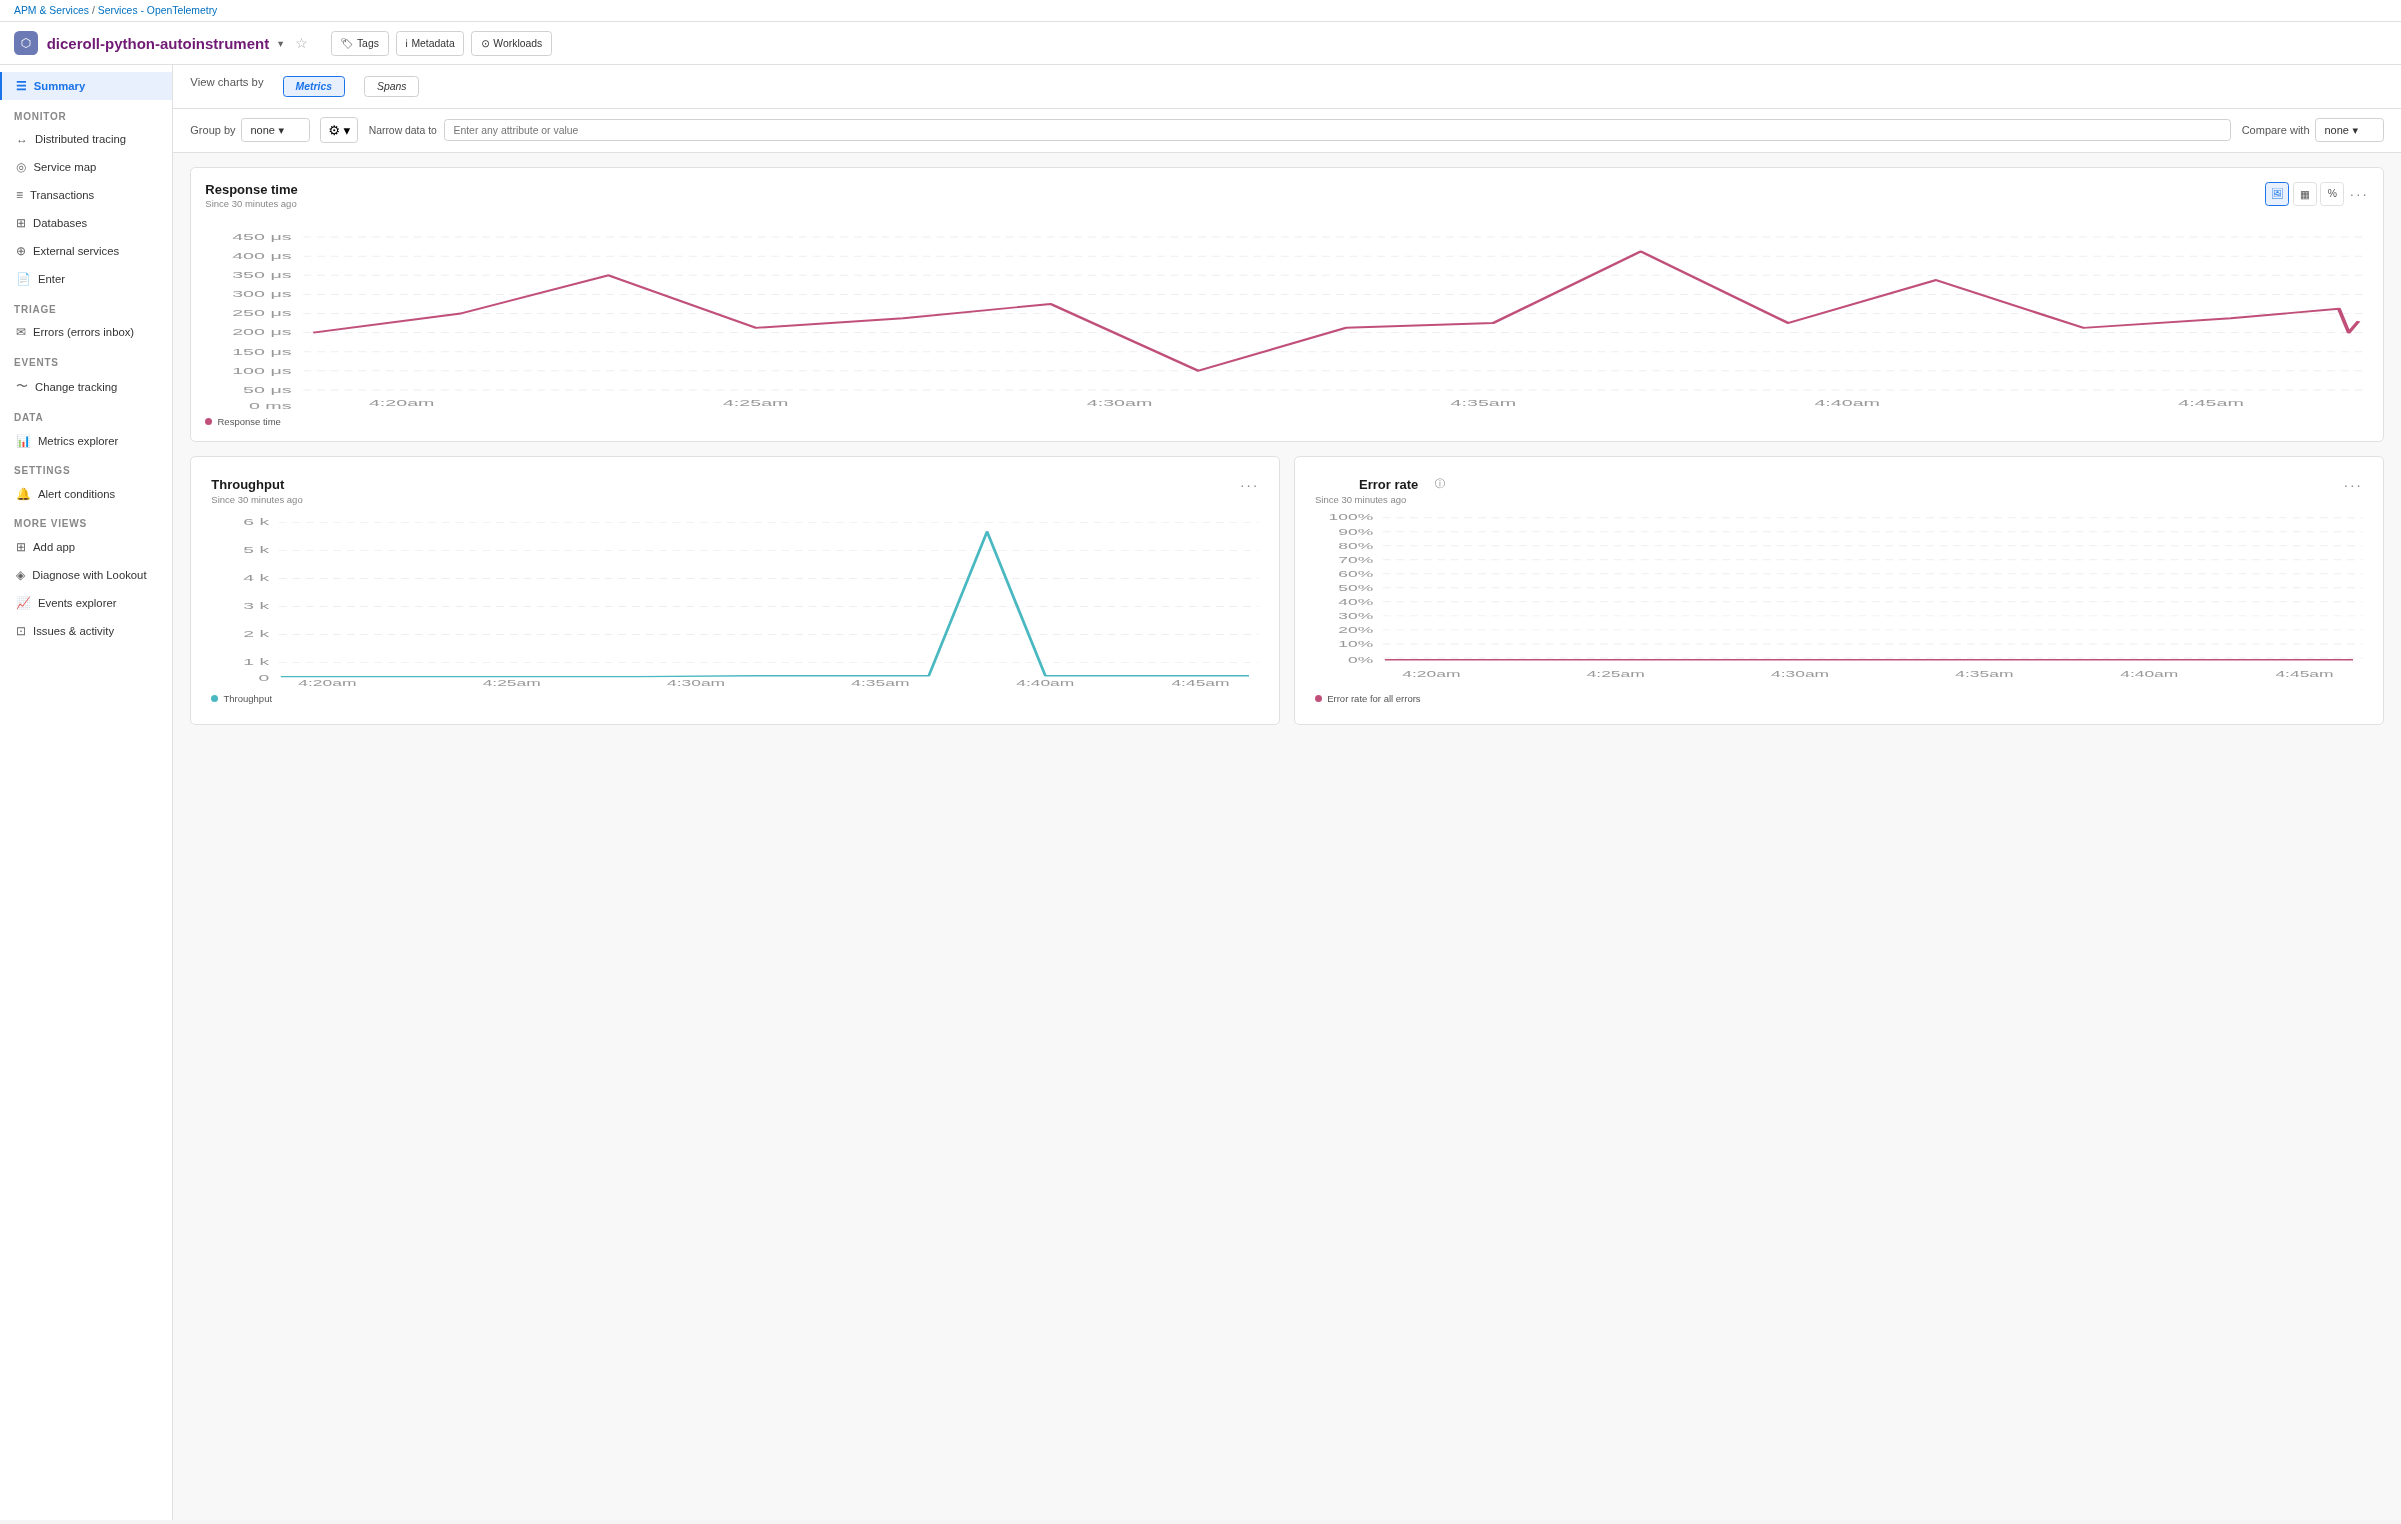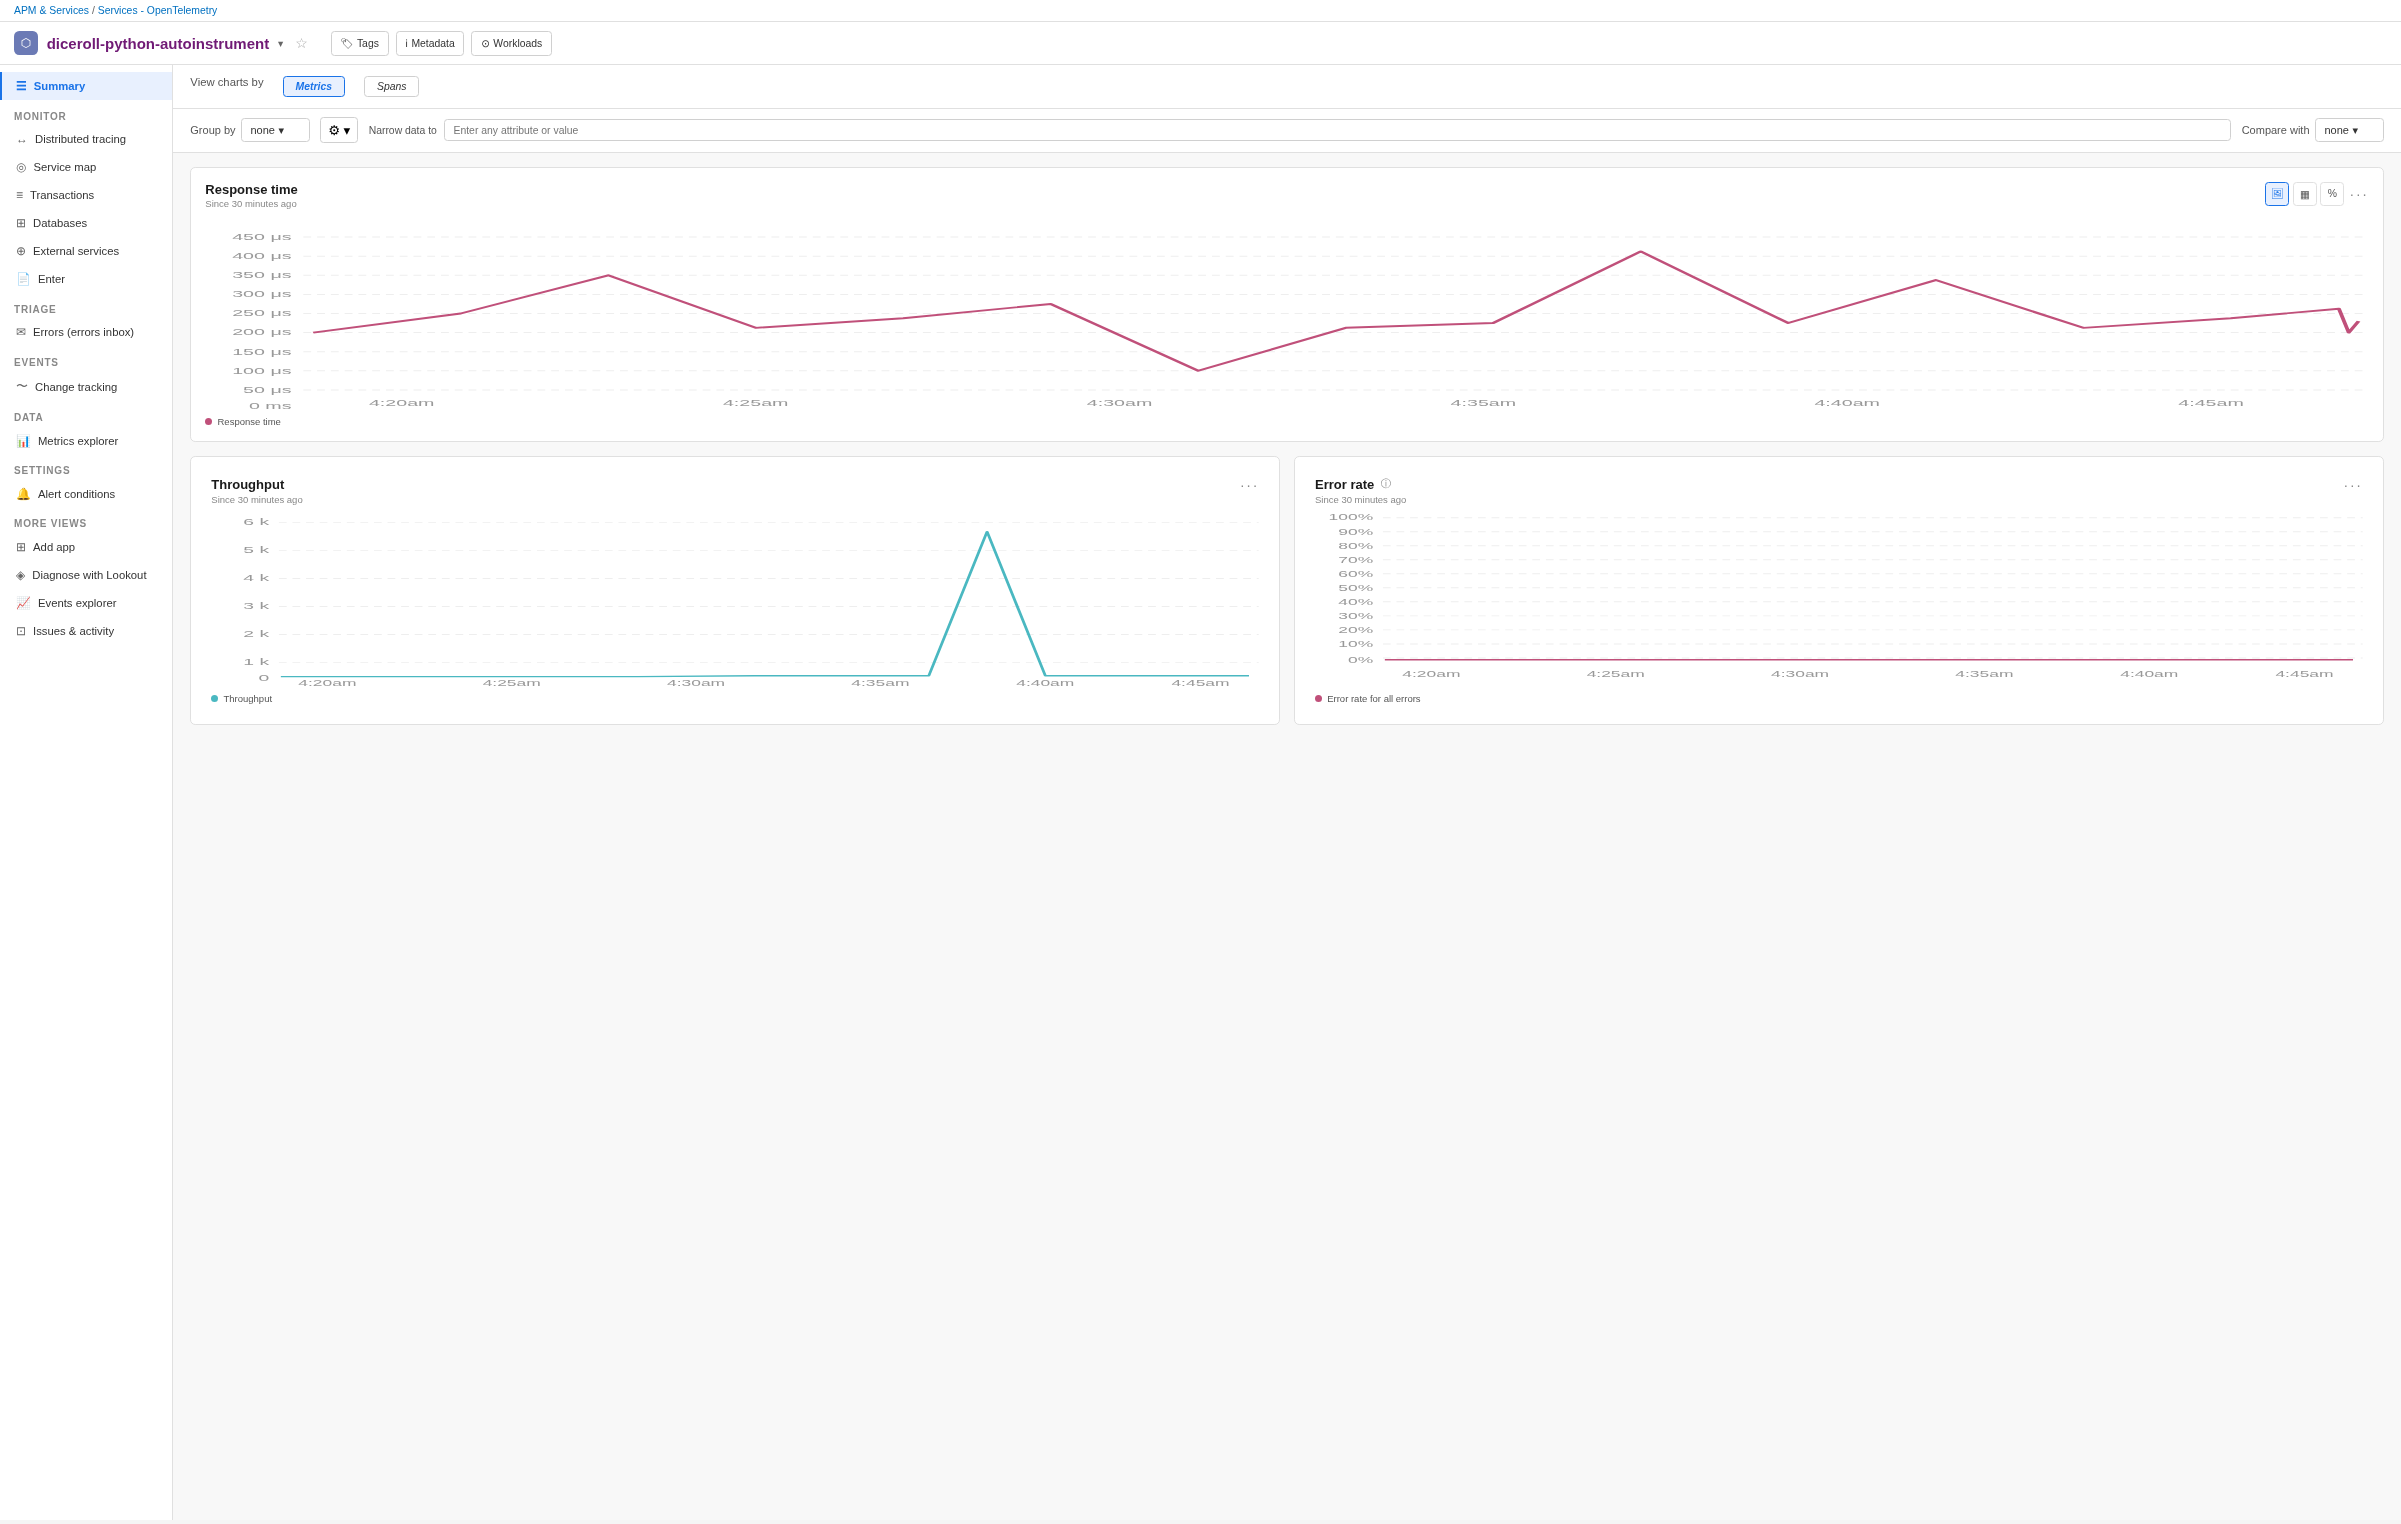--- a/index.html
+++ b/index.html
@@ -398,21 +398,21 @@
           <div class="chart-legend">
             <span class="legend-dot" style="background:#4ab8c1;"></span>
             <span>Throughput</span>
           </div>
         </div>
 
         <div class="chart-card-half">
           <div class="chart-header">
             <div style="display:flex;align-items:center;gap:3.5px;">
               <div>
-                <div style="display:flex;align-items:flex-start;gap:3px;">
+                <div style="display:flex;align-items:flex-start;gap:13px;margin-left:44px;">
                   <span class="chart-title">Error rate</span>
                   <span class="info-icon">ⓘ</span>
                 </div>
                 <div class="chart-subtitle">Since 30 minutes ago</div>
               </div>
             </div>
             <span class="more-btn">···</span>
           </div>
           <div style="position:relative; width:100%; height:173px; margin-top:8.7px;">
             <svg width="100%" height="100%" viewBox="0 0 540 185" preserveAspectRatio="none" style="font-size:13px">

